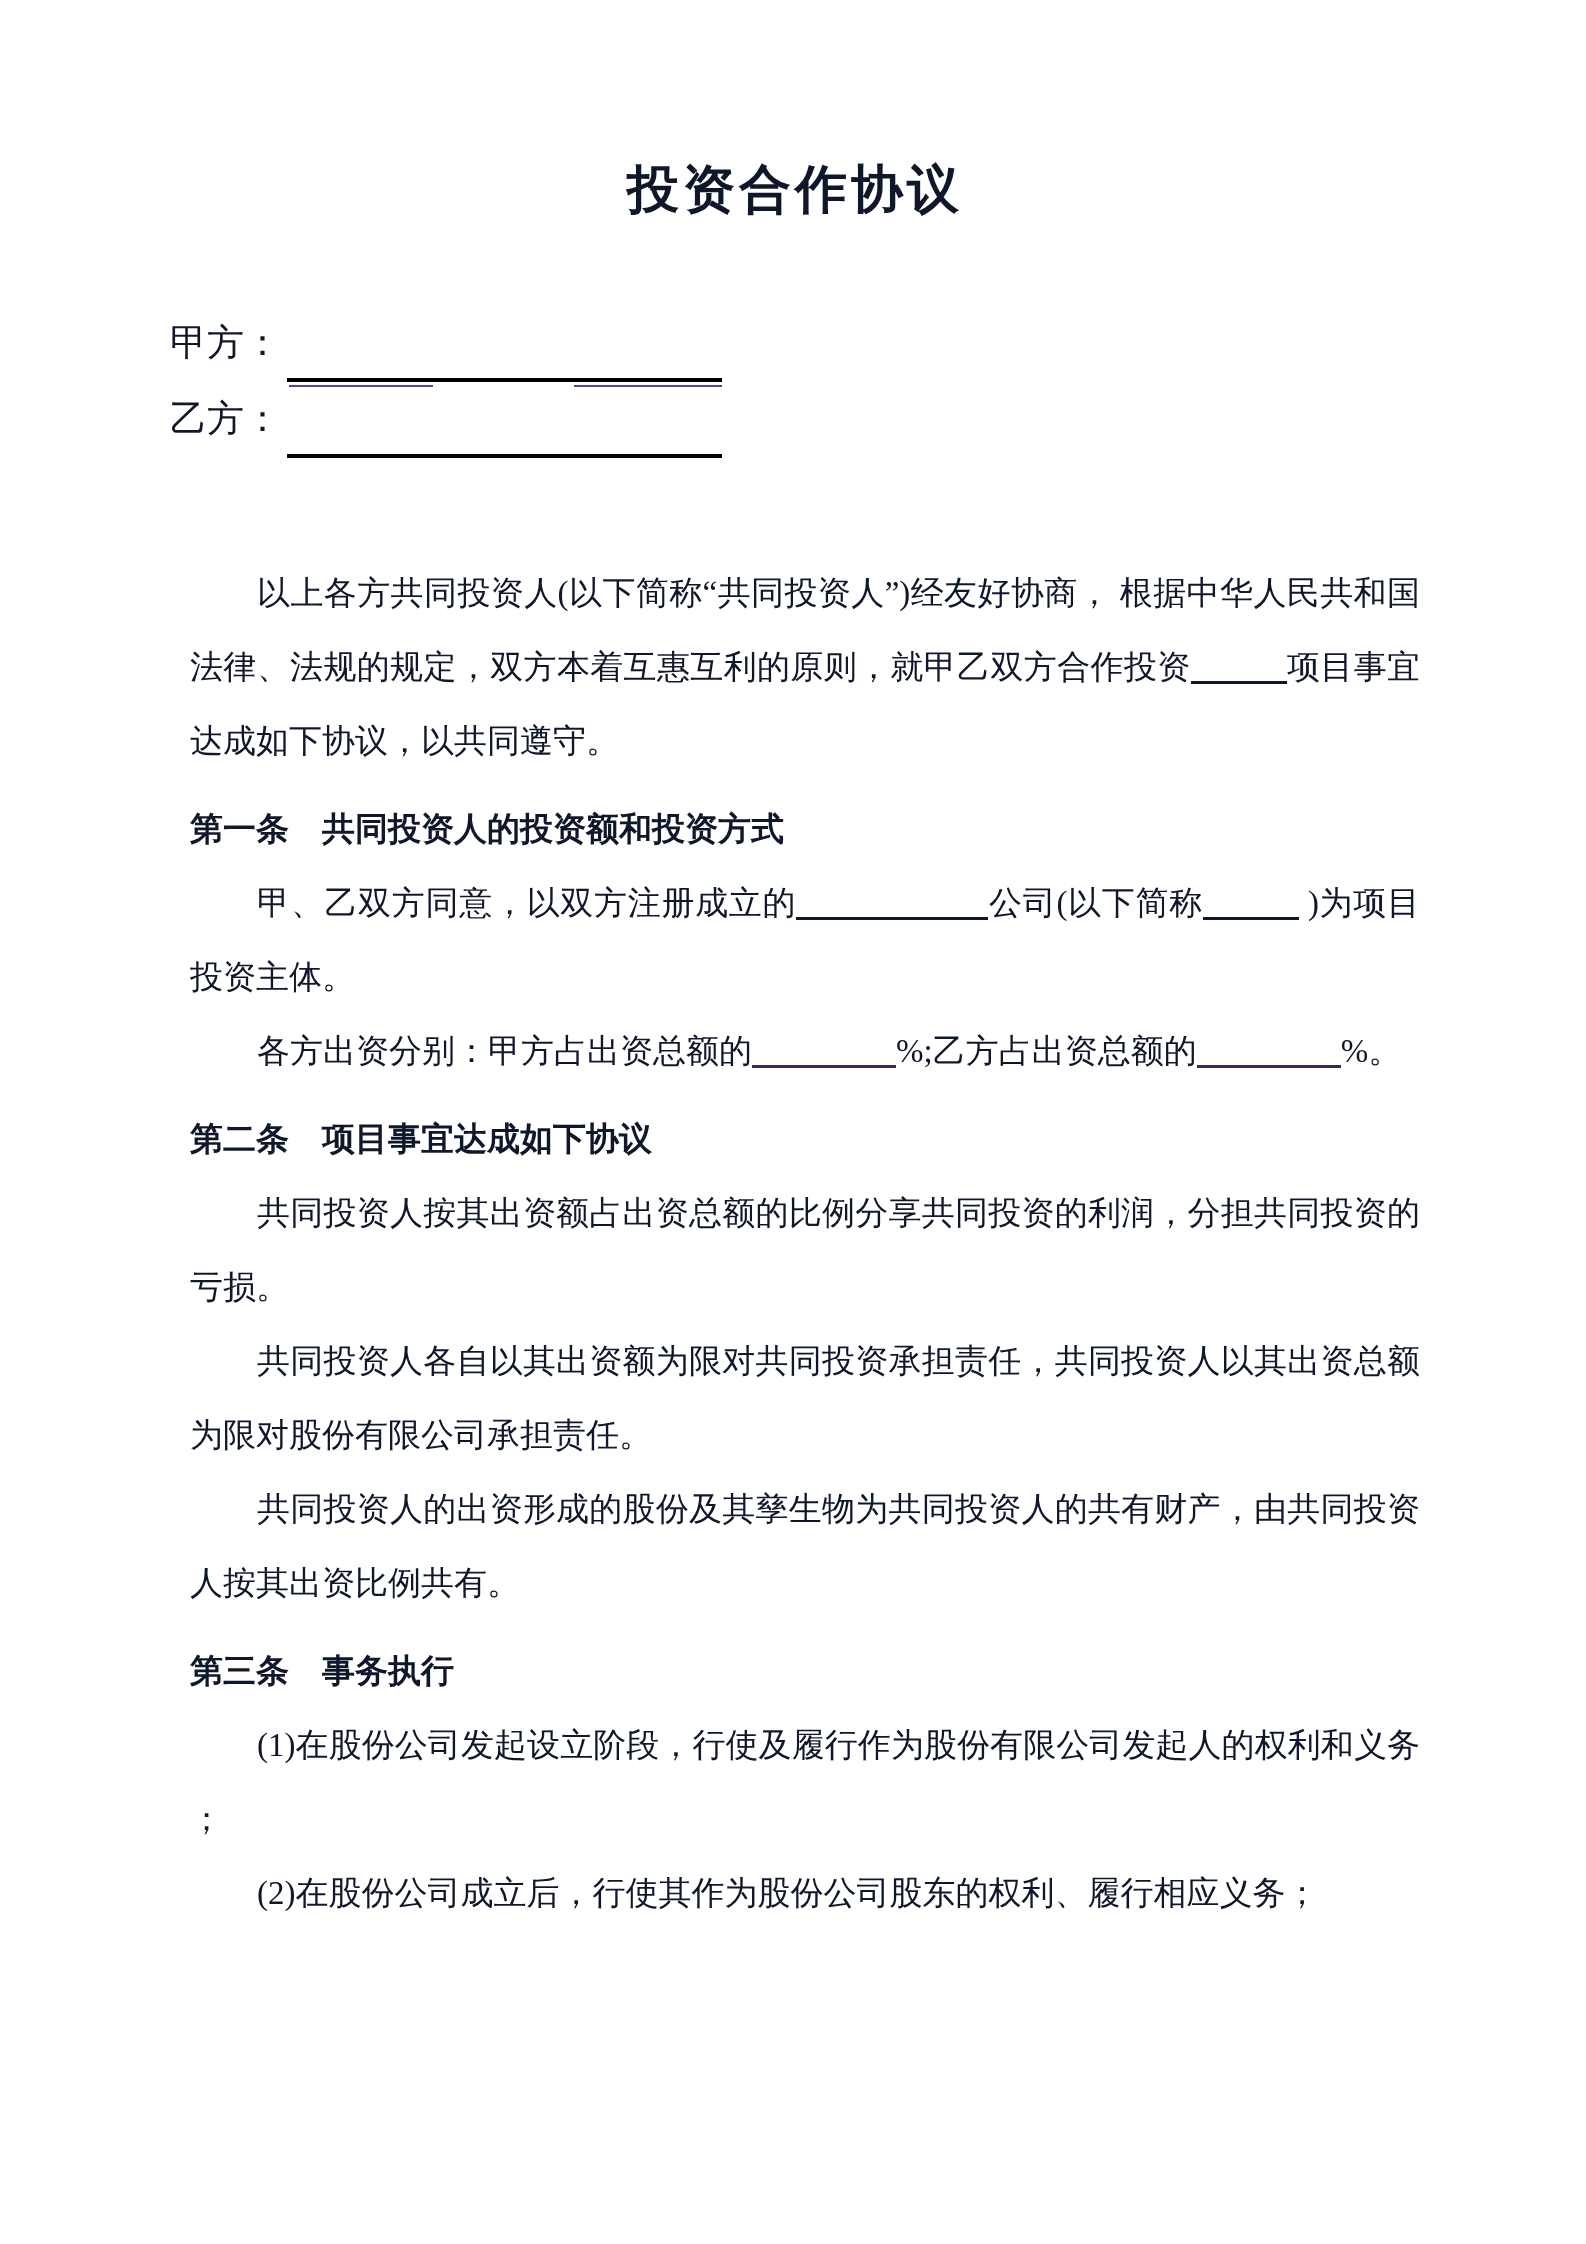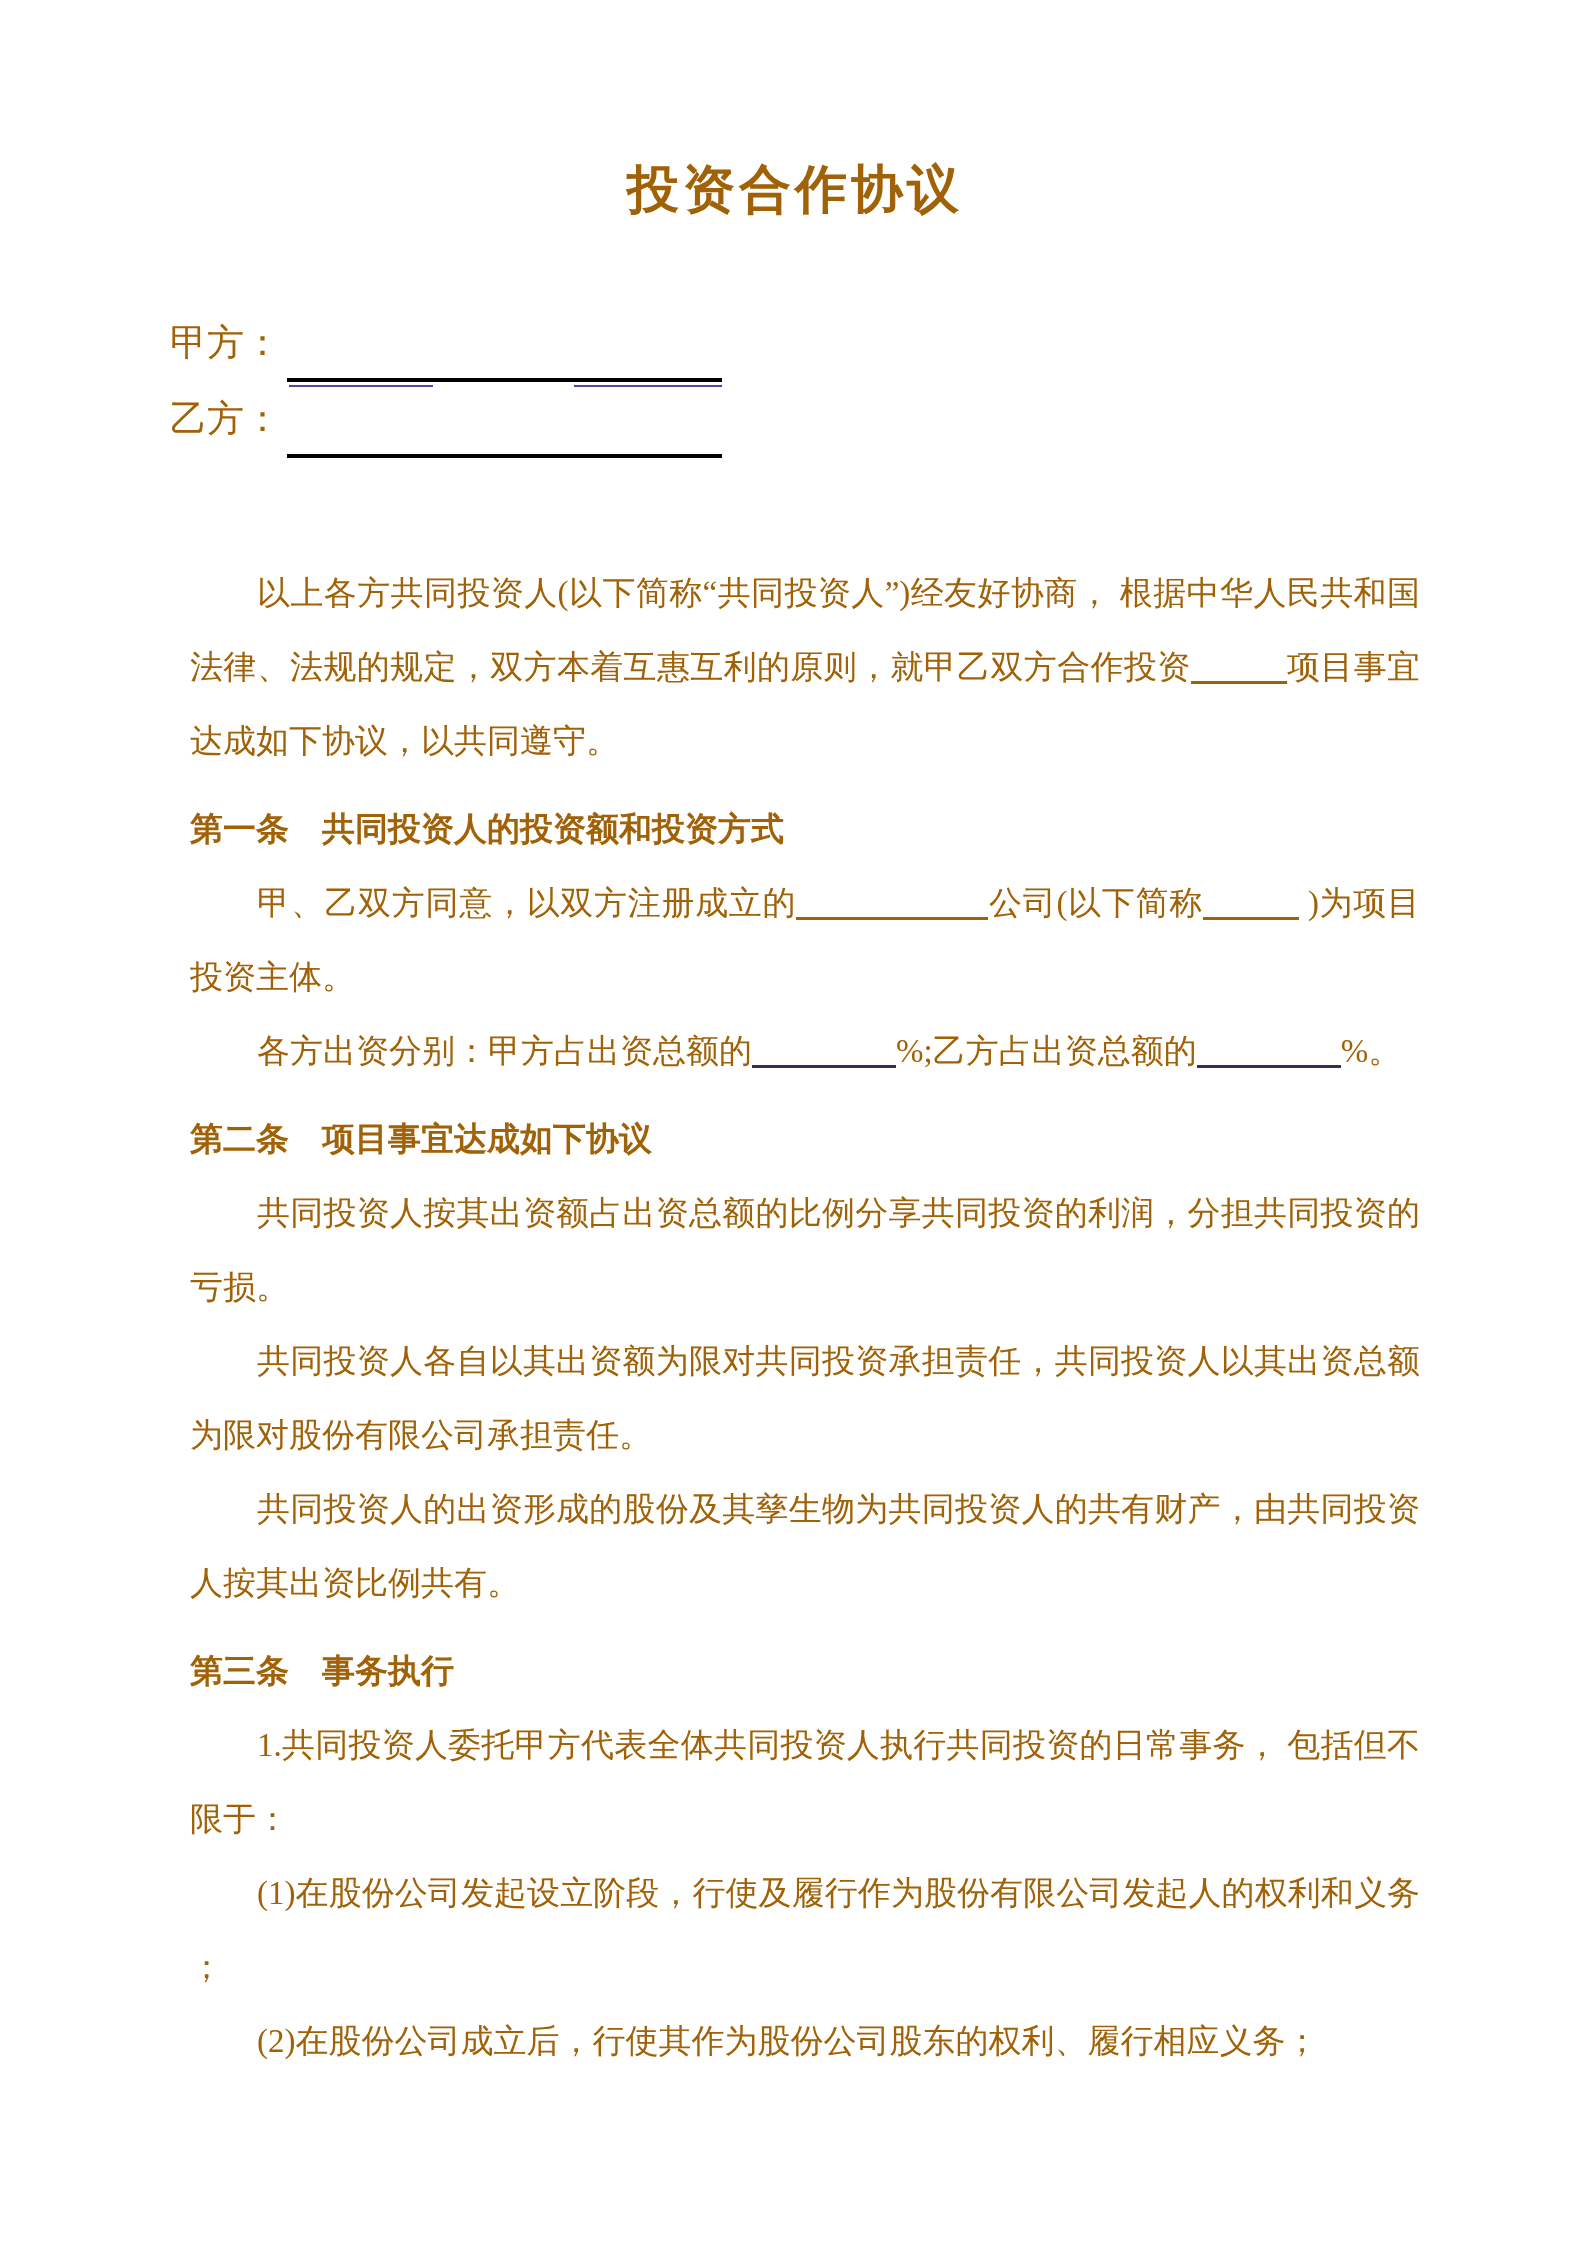--- a/index.html
+++ b/index.html
@@ -9,21 +9,21 @@
   }
   .page {
     position: relative;
     width: 1586px;
     height: 2244px;
     margin: 0 auto;
     background: #ffffff;
     box-sizing: border-box;
     padding: 158px 166px 0 170px;
     font-family: "Liberation Serif", "DejaVu Serif", serif;
-    color: #a16207;
+    color: #0f172a;
     overflow: hidden;
   }
   .title {
     margin: 0;
     font-size: 52px;
     line-height: 64px;
     font-weight: bold;
     text-align: center;
     letter-spacing: 4px;
   }
@@ -108,18 +108,17 @@
   <div class="doc-body">
       <div class="para"><span>以上各方共同投资人(以下简称“共同投资人”)经友好协商， 根据中华人民共和国法律、法规的规定，双方本着互惠互利的原则，就甲乙双方合作投资</span><span class="blank" style="width: 96px;"></span><span>项目事宜达成如下协议，以共同遵守。</span></div>
       <div class="heading">第一条　共同投资人的投资额和投资方式</div>
       <div class="para"><span>甲、乙双方同意，以双方注册成立的</span><span class="blank" style="width: 192px;"></span><span>公司(以下简称</span><span class="blank" style="width: 96px;"></span><span> )为项目投资主体。</span></div>
       <div class="para"><span>各方出资分别：甲方占出资总额的</span><span class="blank accent" style="width: 144px;"></span><span>%;乙方占出资总额的</span><span class="blank accent" style="width: 144px;"></span><span>%。</span></div>
       <div class="heading">第二条　项目事宜达成如下协议</div>
       <div class="para"><span>共同投资人按其出资额占出资总额的比例分享共同投资的利润，分担共同投资的亏损。</span></div>
       <div class="para"><span>共同投资人各自以其出资额为限对共同投资承担责任，共同投资人以其出资总额为限对股份有限公司承担责任。</span></div>
       <div class="para"><span>共同投资人的出资形成的股份及其孳生物为共同投资人的共有财产，由共同投资人按其出资比例共有。</span></div>
       <div class="heading">第三条　事务执行</div>
-      <div class="para"><span>1.共同投资人委托甲方代表全体共同投资人执行共同投资的日常事务， 包括但不限于：</span></div>
       <div class="para"><span>(1)在股份公司发起设立阶段，行使及履行作为股份有限公司发起人的权利和义务 ；</span></div>
       <div class="para"><span>(2)在股份公司成立后，行使其作为股份公司股东的权利、履行相应义务；</span></div>
     </div>
 
 </div>
 
 </body></html>

